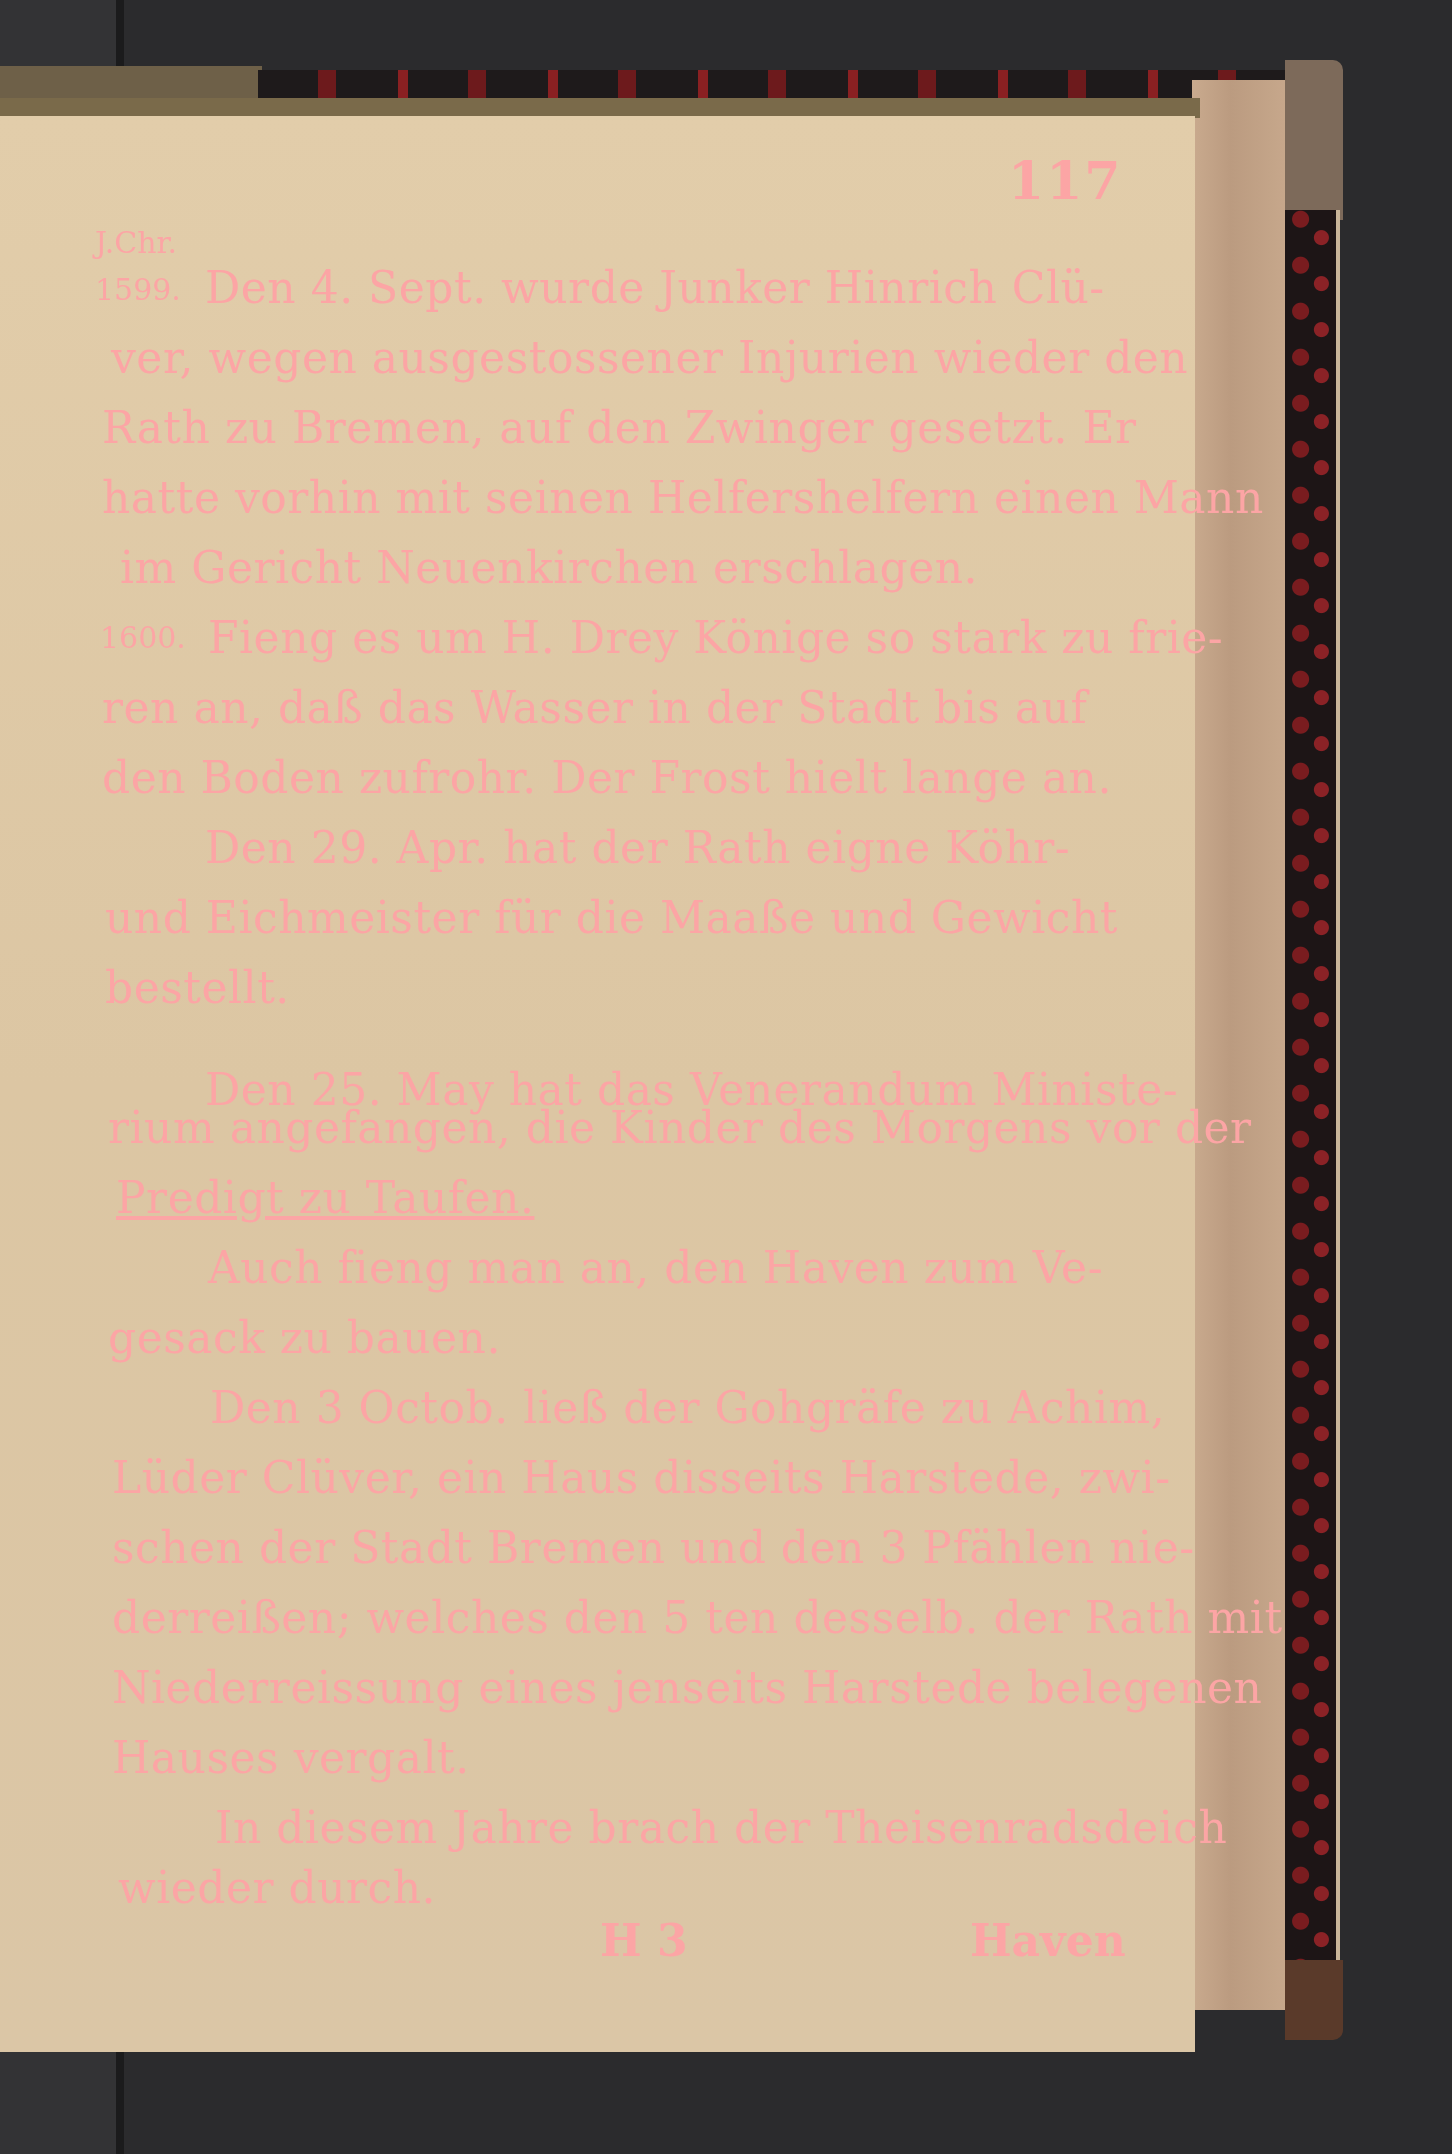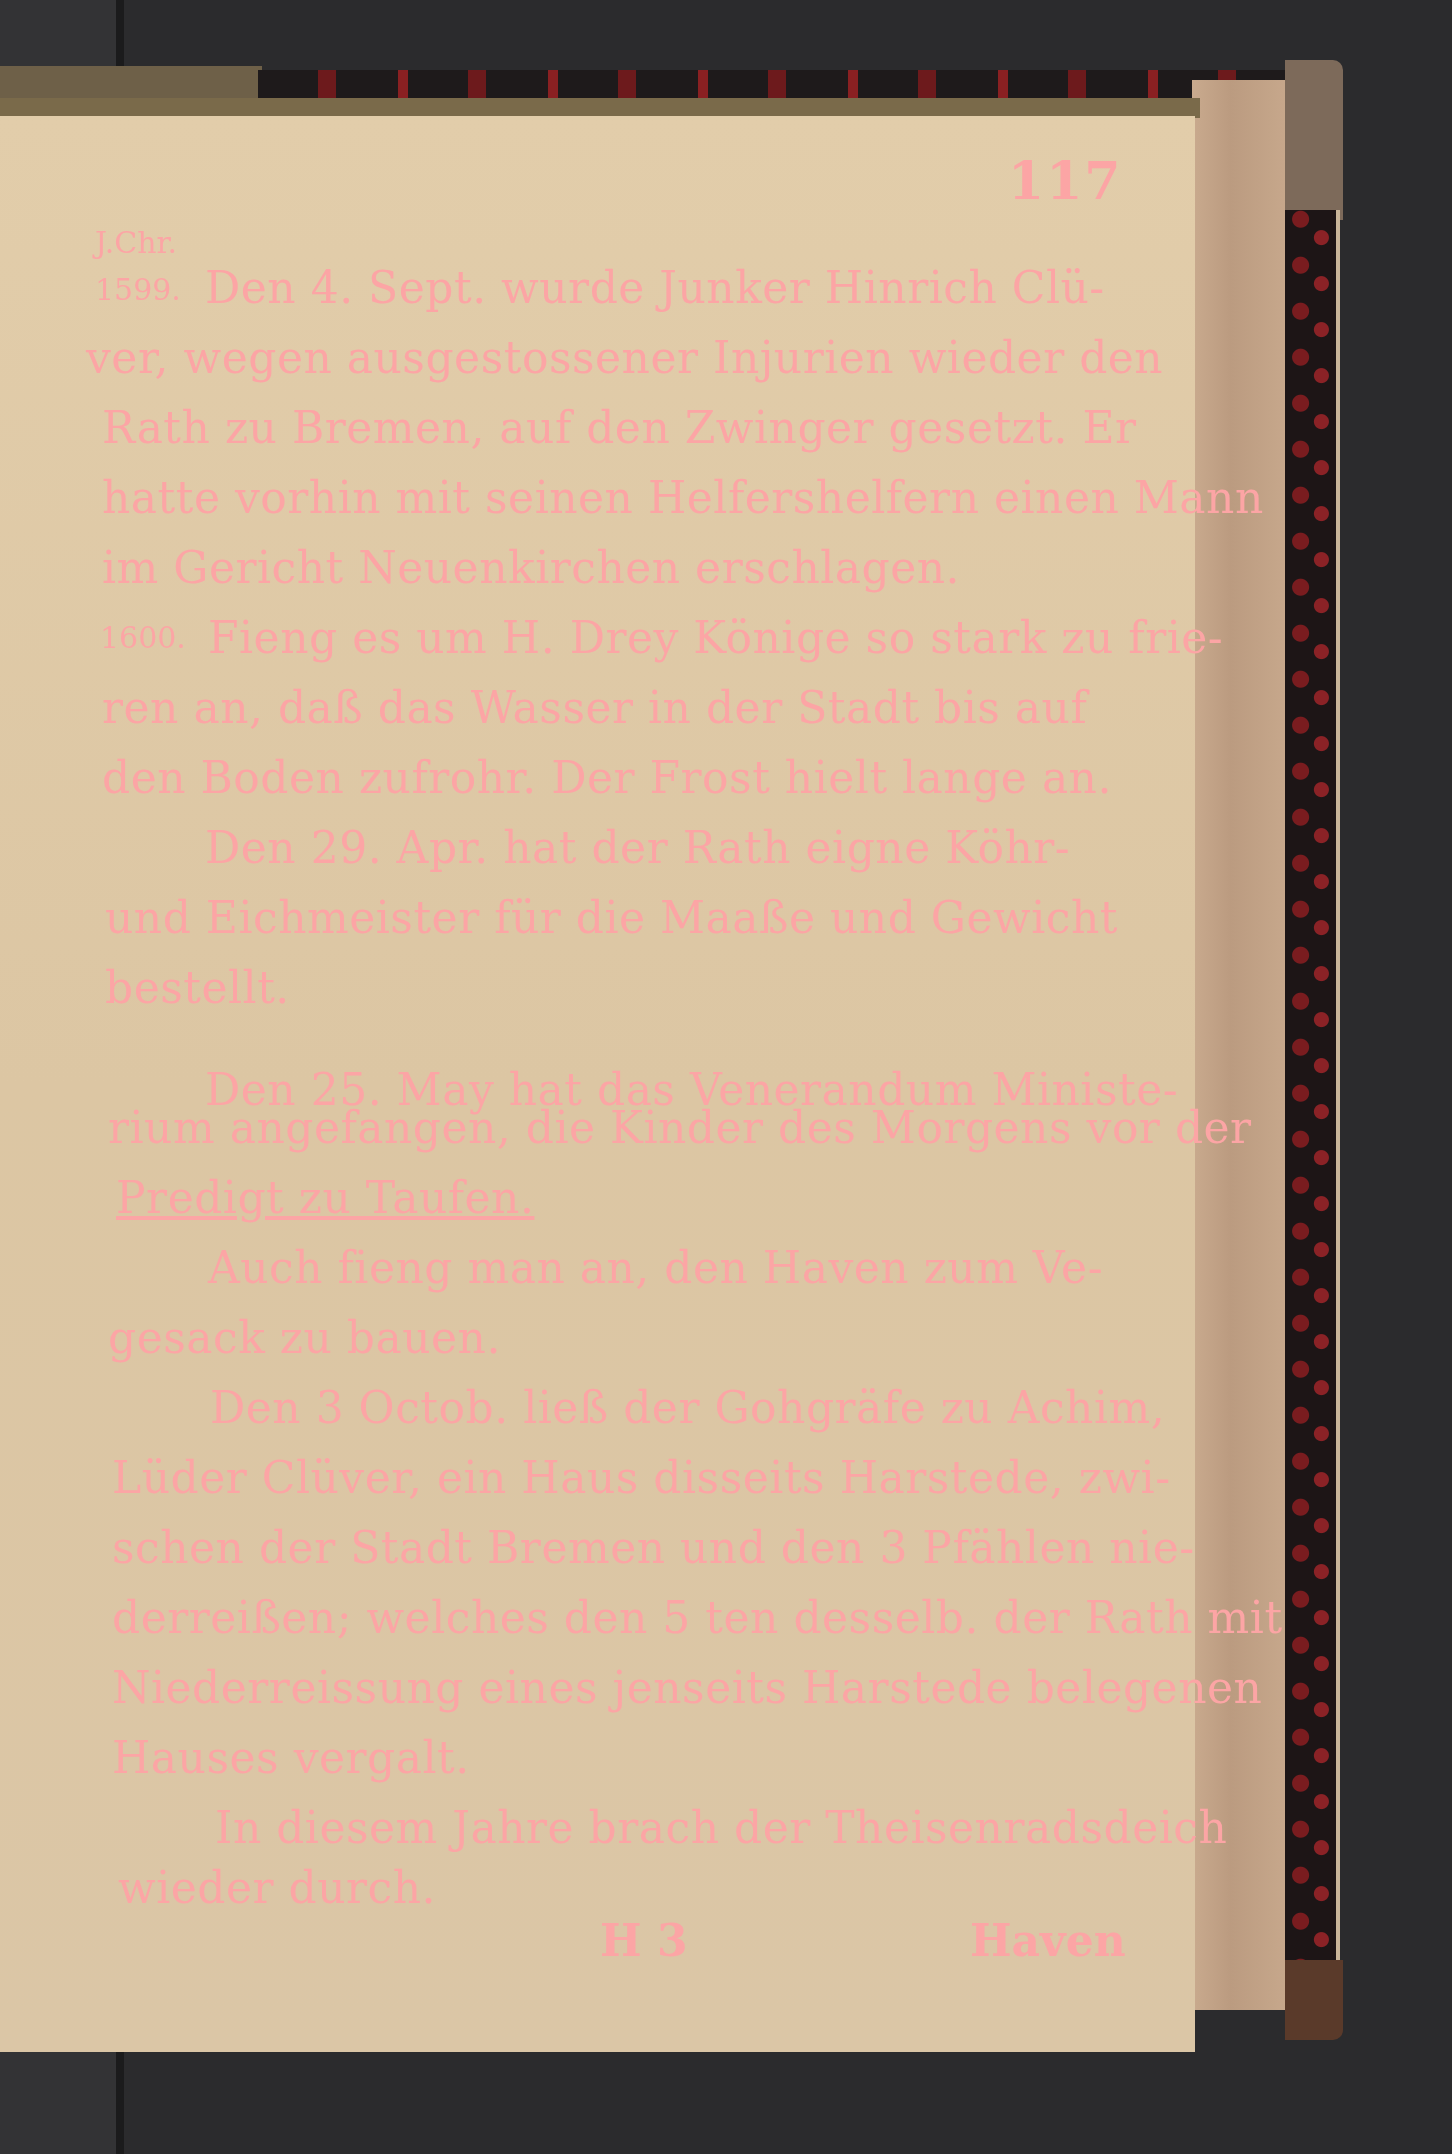--- a/index.html
+++ b/index.html
@@ -47,24 +47,24 @@
 
 <div class="text page-number">117</div>
 
 <div id="margins">
     <div class="text marginal" style="left: 95px; top: 225px;">J.Chr.</div>
     <div class="text marginal" style="left: 95px; top: 272px;">1599.</div>
     <div class="text marginal" style="left: 100px; top: 620px;">1600.</div>
   </div>
 <div id="lines">
     <div class="text line" style="left: 205px; top: 262px;">Den 4. Sept. wurde Junker Hinrich Clü-</div>
-    <div class="text line" style="left: 86px; top: 332px;">ver, wegen ausgestossener Injurien wieder den</div>
+    <div class="text line" style="left: 111px; top: 332px;">ver, wegen ausgestossener Injurien wieder den</div>
     <div class="text line" style="left: 102px; top: 402px;">Rath zu Bremen, auf den Zwinger gesetzt. Er</div>
     <div class="text line" style="left: 102px; top: 472px;">hatte vorhin mit seinen Helfershelfern einen Mann</div>
-    <div class="text line" style="left: 102px; top: 542px;">im Gericht Neuenkirchen erschlagen.</div>
+    <div class="text line" style="left: 120px; top: 542px;">im Gericht Neuenkirchen erschlagen.</div>
     <div class="text line" style="left: 208px; top: 612px;">Fieng es um H. Drey Könige so stark zu frie-</div>
     <div class="text line" style="left: 102px; top: 682px;">ren an, daß das Wasser in der Stadt bis auf</div>
     <div class="text line" style="left: 102px; top: 752px;">den Boden zufrohr. Der Frost hielt lange an.</div>
     <div class="text line" style="left: 205px; top: 822px;">Den 29. Apr. hat der Rath eigne Köhr-</div>
     <div class="text line" style="left: 105px; top: 892px;">und Eichmeister für die Maaße und Gewicht</div>
     <div class="text line" style="left: 105px; top: 962px;">bestellt.</div>
     <div class="text line" style="left: 205px; top: 1064px;">Den 25. May hat das Venerandum Ministe-</div>
     <div class="text line" style="left: 108px; top: 1102px;">rium angefangen, die Kinder des Morgens vor der</div>
     <div class="text line" style="left: 116px; top: 1172px; text-decoration: underline;">Predigt zu Taufen.</div>
     <div class="text line" style="left: 208px; top: 1242px;">Auch fieng man an, den Haven zum Ve-</div>

